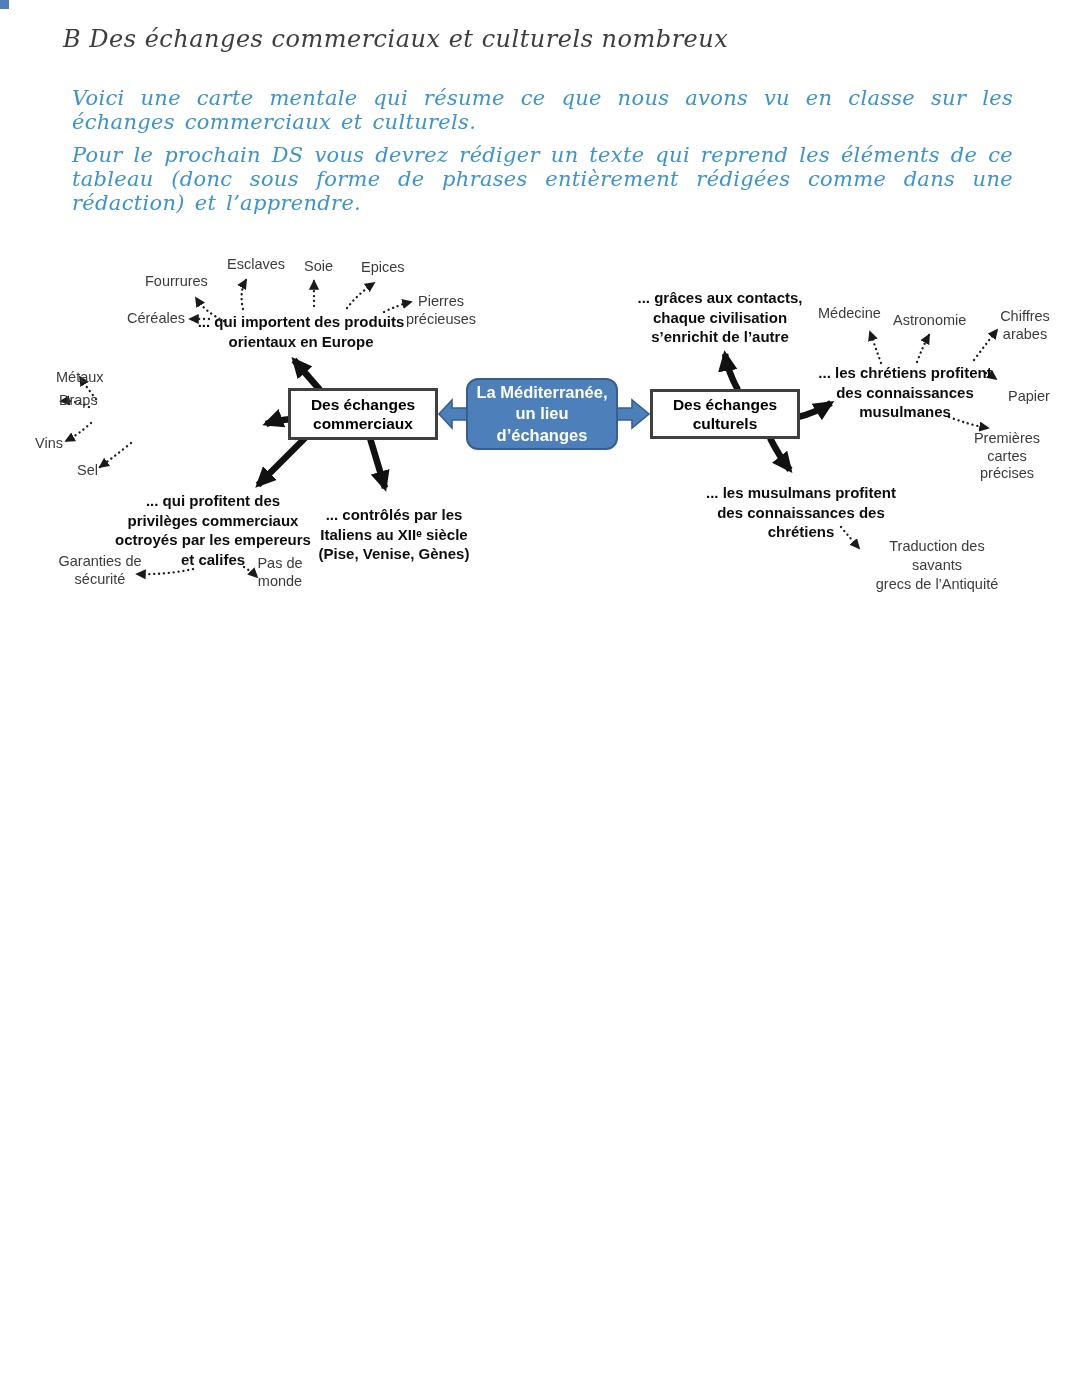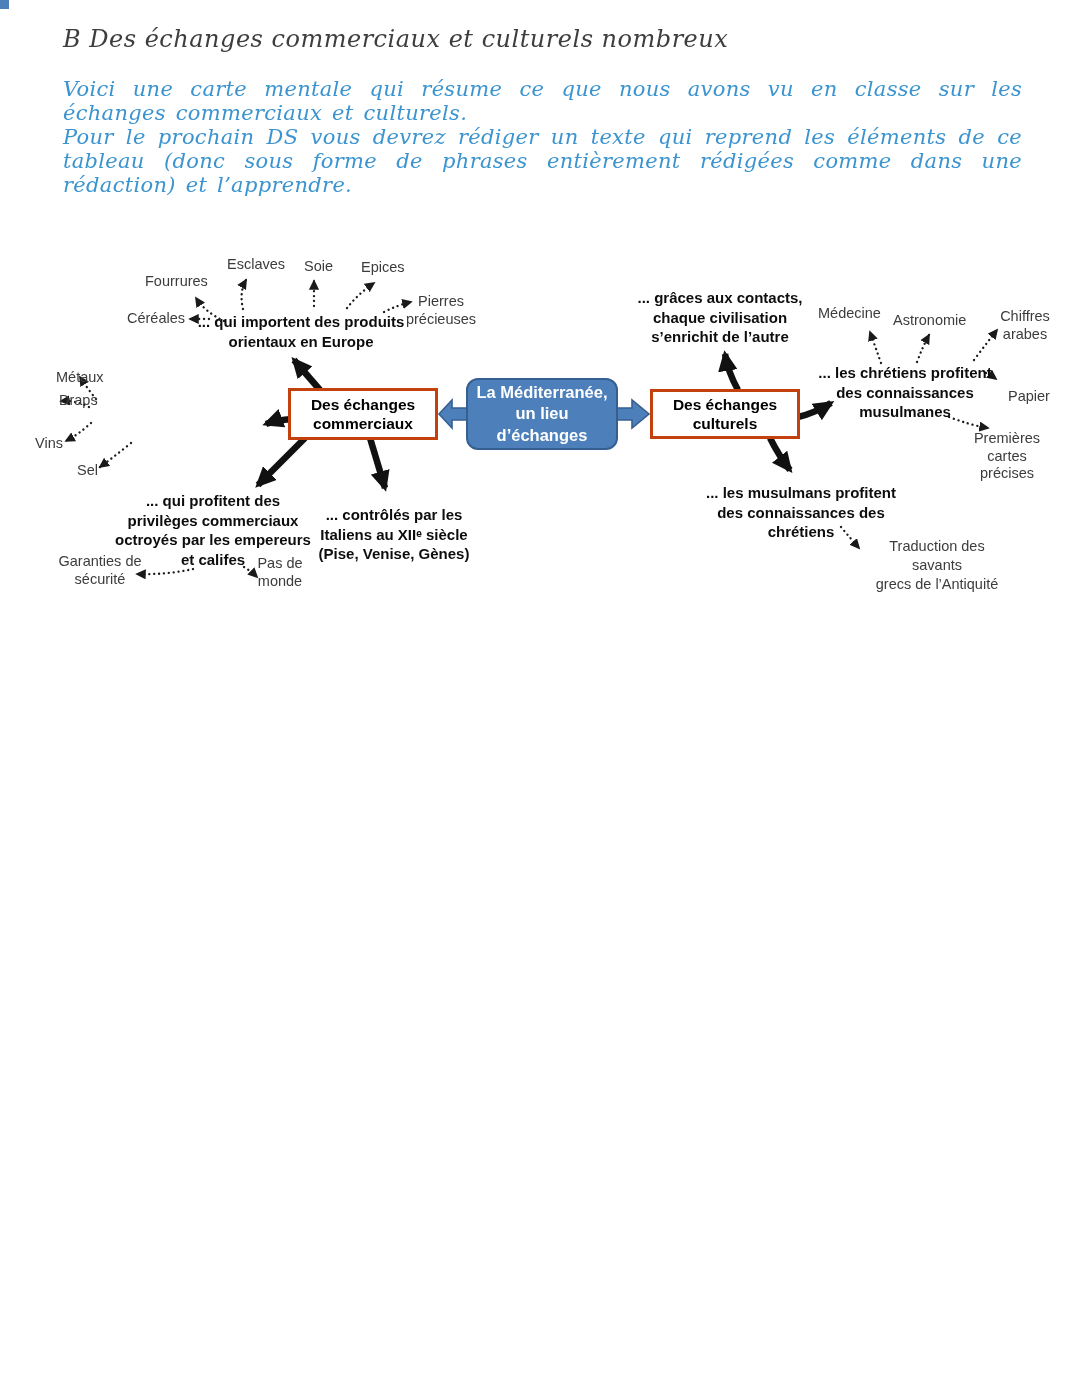--- a/index.html
+++ b/index.html
@@ -19,21 +19,21 @@
     font-family:"DejaVu Serif","Liberation Serif",serif;
     font-style:italic;
     font-size:24px;line-height:1.15;
     color:#3e3e3e;
     letter-spacing:.5px;
   }
   .intro-wrap{
     position:absolute;left:63px;top:78px;width:959px;
   }
   .intro{
-    margin:0;
+    margin:9px;
     font-family:"DejaVu Serif","Liberation Serif",serif;
     font-style:italic;
     font-size:21px;line-height:1.14;
     color:#3b94cf;
     text-align:justify;
     word-spacing:3px;
     letter-spacing:.3px;
   }
   .mindmap{
     position:absolute;left:0;top:0;width:1080px;height:1397px;
@@ -54,21 +54,21 @@
     font-size:15px;line-height:1.3;
     color:#0d0d0d;
     white-space:pre-line;
     text-align:center;
     transform:translateX(-50%);
   }
   .node.reg{ font-weight:normal; color:#3c3c3c; font-size:14.5px; }
   .box{
     position:absolute;z-index:3;
     background:#ffffff;
-    border:3px solid #c2410c;
+    border:3px solid #404040;
     display:flex;align-items:center;justify-content:center;
     text-align:center;
     font-weight:bold;font-size:15.5px;line-height:1.25;
     color:#000;
     white-space:pre-line;
     box-sizing:border-box;
   }
   .bluebox{
     position:absolute;z-index:3;
     background:#4d80ba;

